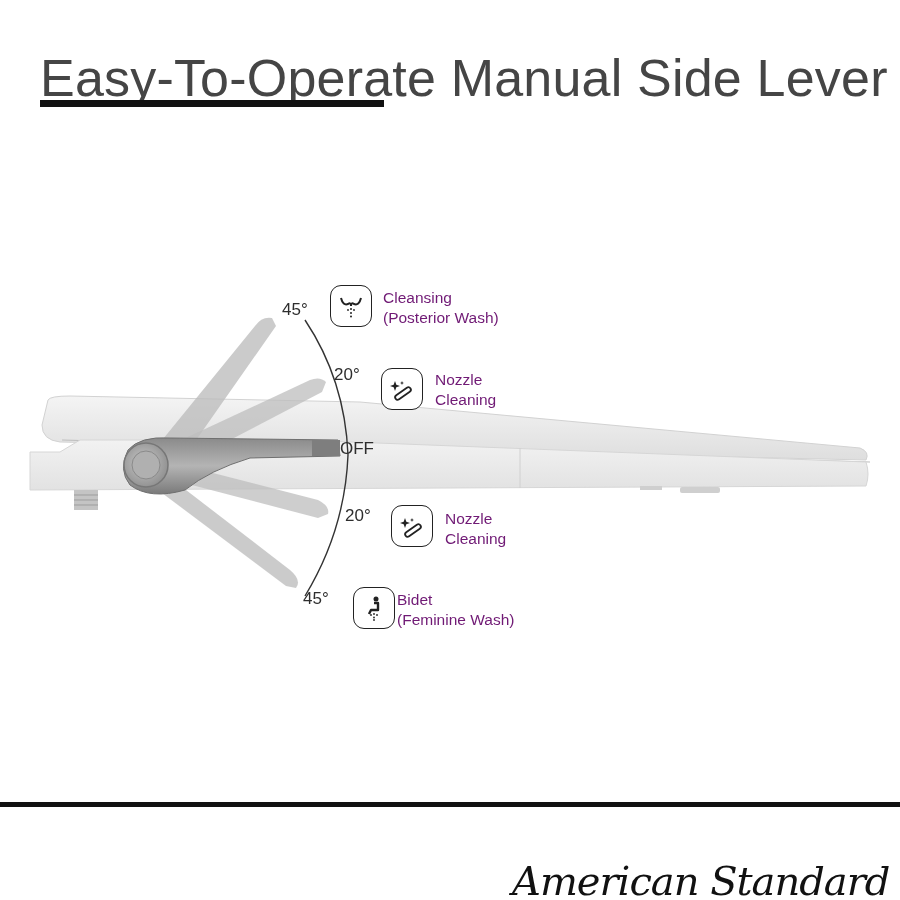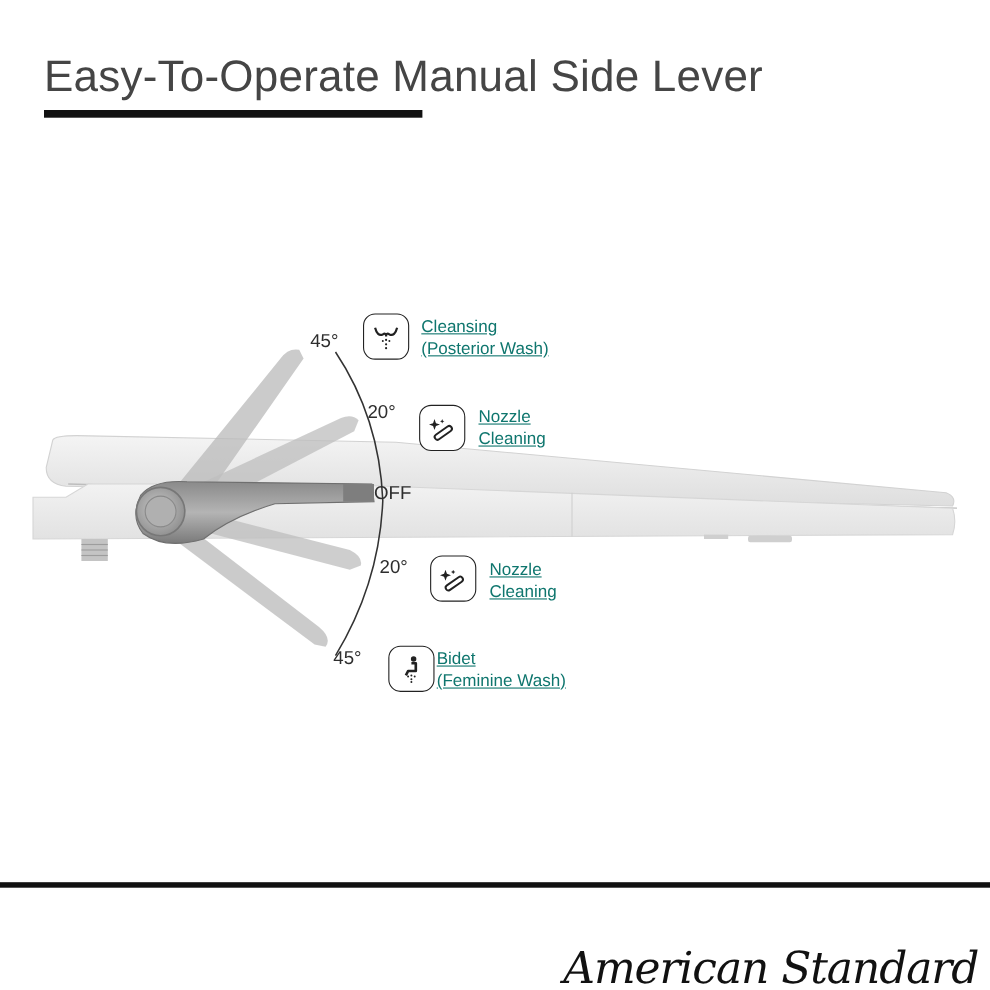--- a/index.html
+++ b/index.html
@@ -1,22 +1,22 @@
 <!DOCTYPE html>
 <html><head>
 <meta charset="utf-8">
 <style>
   html, body { margin: 0; padding: 0; background: #ffffff; }
   body { width: 900px; height: 900px; position: relative; overflow: hidden; font-family: "Liberation Sans", sans-serif; color: #3b3b3b; }
-  .title { position: absolute; left: 40px; top: 48px; font-size: 40px; font-weight: 300; letter-spacing: 0.2px; color: #454545; white-space: nowrap; }
+  .title { position: absolute; left: 40px; top: 48px; font-size: 52px; font-weight: 300; letter-spacing: 0.2px; color: #454545; white-space: nowrap; }
   .title-underline { position: absolute; left: 40px; top: 100px; width: 344px; height: 7px; background: #111; }
   .scene { position: absolute; left: 0; top: 0; width: 900px; height: 900px; }
   .deg { position: absolute; font-size: 17px; color: #2e2e2e; }
   .icon-box { position: absolute; width: 40px; height: 40px; border: 1.6px solid #222; border-radius: 11px; background: #fff; display: flex; align-items: center; justify-content: center; }
-  .mode-text { position: absolute; font-size: 15.5px; line-height: 20px; color: #0f766e; white-space: nowrap; text-decoration: underline; }
+  .mode-text { position: absolute; font-size: 15.5px; line-height: 20px; color: #701a75; white-space: nowrap; }
   .footer-rule { position: absolute; left: 0; top: 802px; width: 900px; height: 5px; background: #111; }
   .brand { position: absolute; left: 512px; top: 826px; width: 370px; height: 60px; font-family: "DejaVu Serif", serif; font-style: italic; font-size: 40px; color: #111; white-space: nowrap; letter-spacing: -1px; margin-top: 32px; }
 </style>
 </head>
 <body>
 
 <div class="title">Easy-To-Operate Manual Side Lever</div>
 <div class="title-underline"></div>
 
 <svg class="scene" viewBox="0 0 900 900" xmlns="http://www.w3.org/2000/svg">

